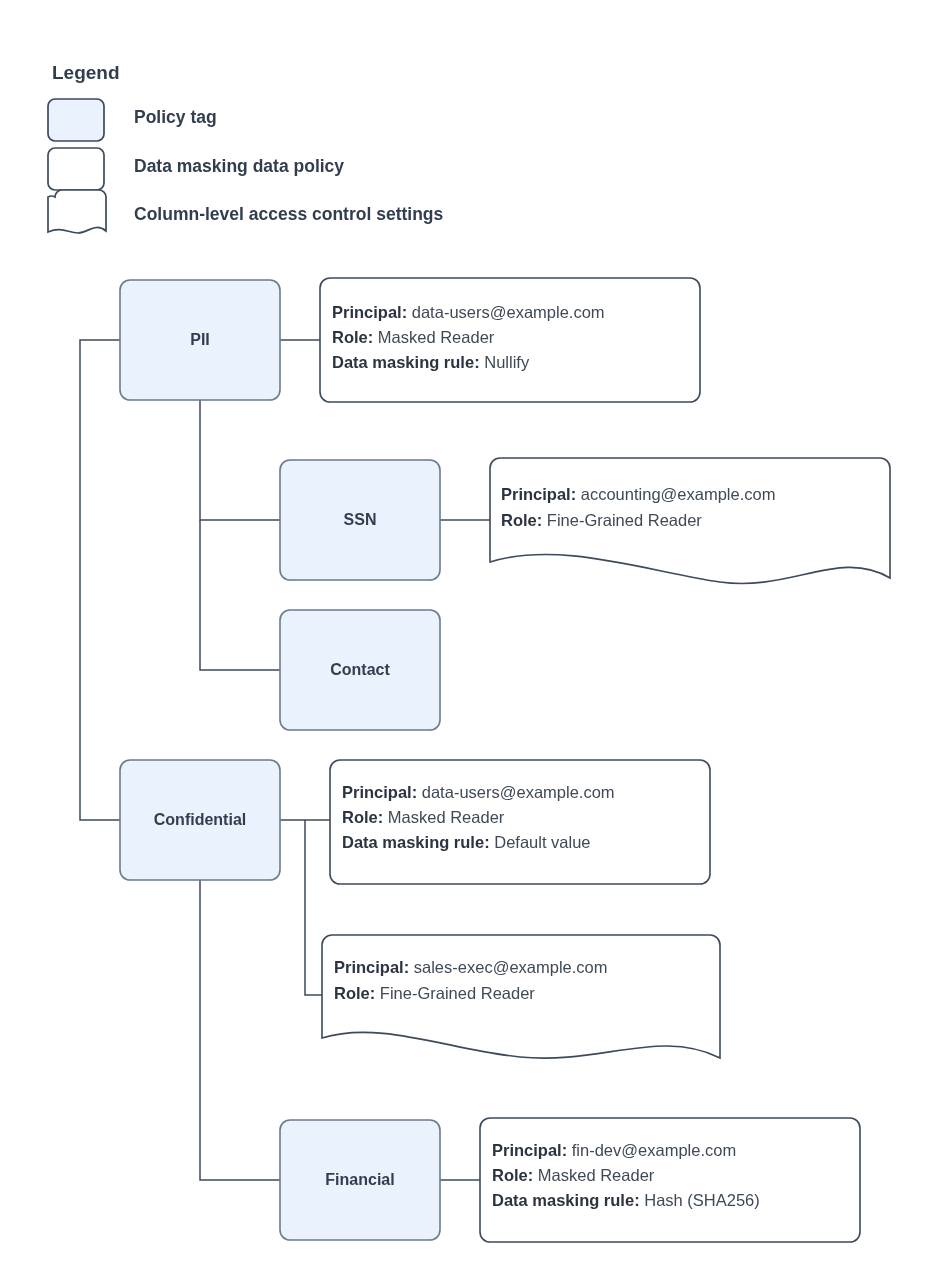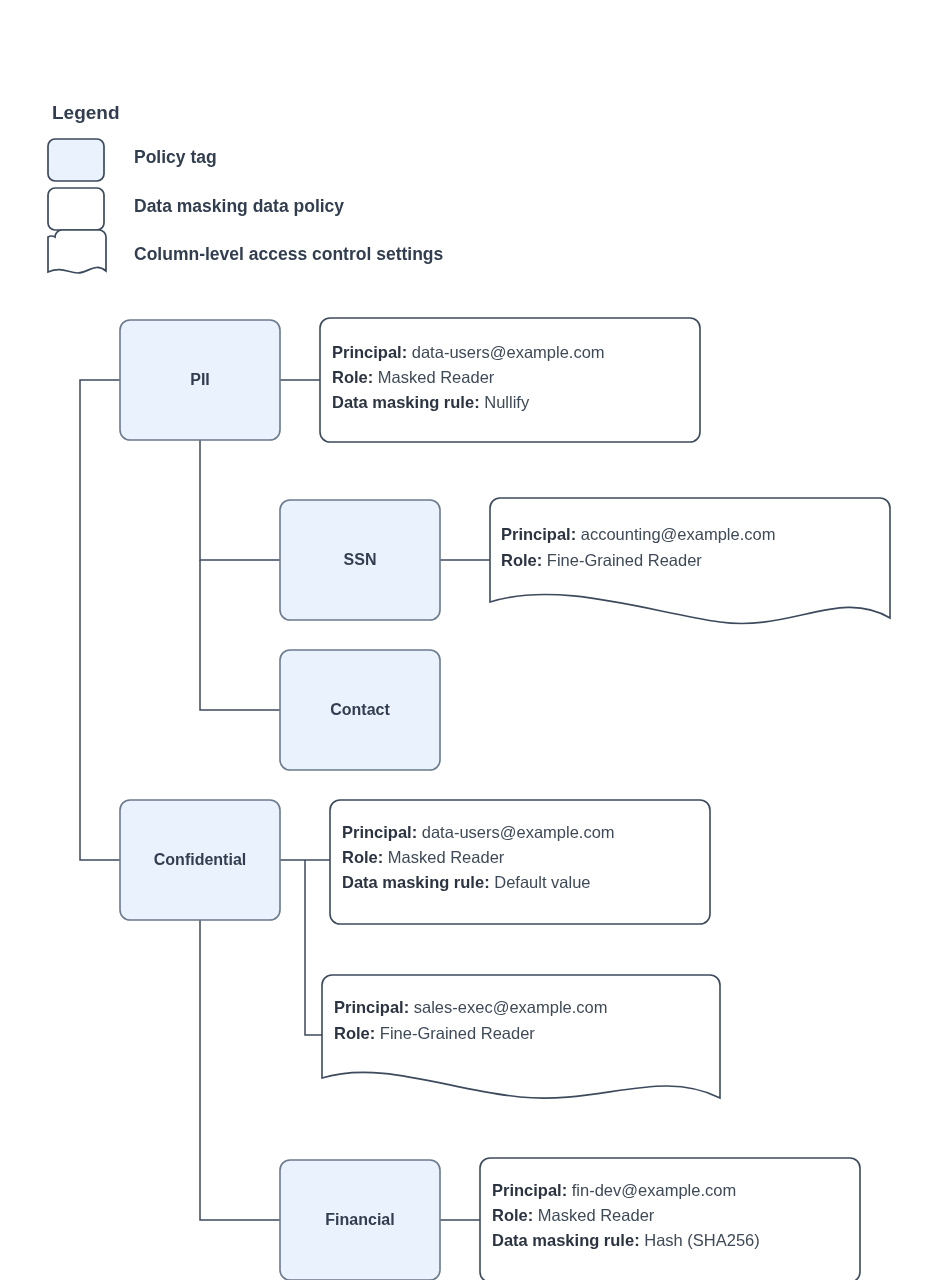--- a/index.html
+++ b/index.html
@@ -13,21 +13,20 @@
     height: 1280px;
     font-family: "Liberation Sans", sans-serif;
     color: #2f3a४6;
     color: #323e4f;
     overflow: hidden;
   }
   #diagram-root {
     position: relative;
     width: 930px;
     height: 904px;
-    margin-top: 40px;
   }
   svg.canvas {
     position: absolute;
     top: 0;
     left: 0;
     width: 930px;
     height: 1280px;
     display: block;
   }
   .node-shape {

